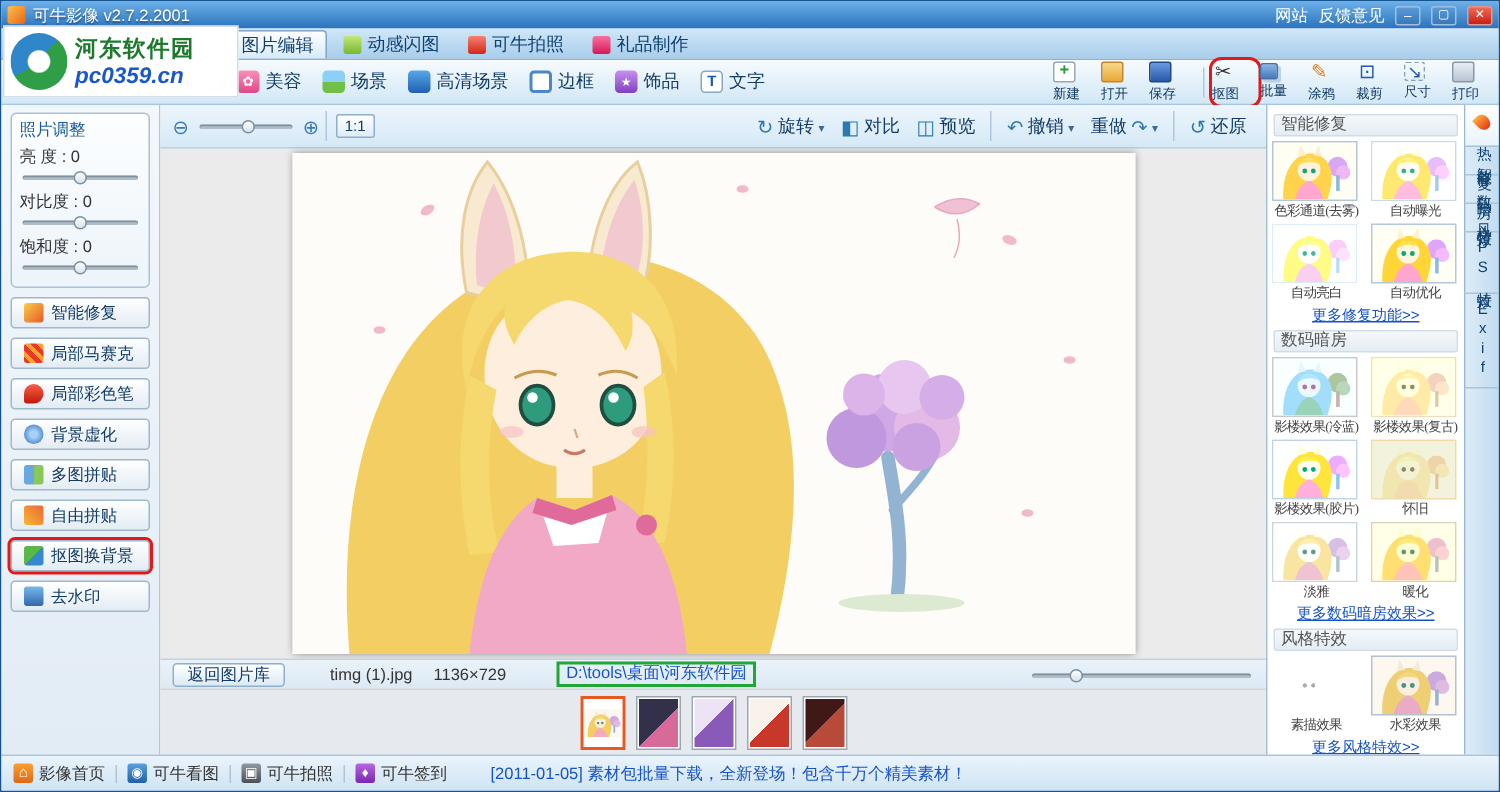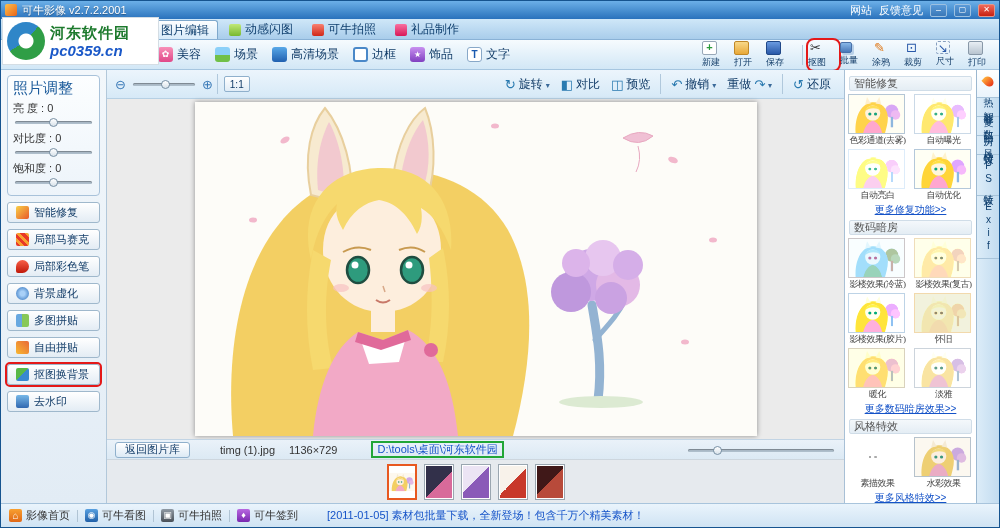--- a/index.html
+++ b/index.html
@@ -58,21 +58,21 @@
   .mi-print { background:linear-gradient(#e8eef4,#b8c4d0); border:1px solid #8898a8; }
   .anno-red { outline:2px solid #e41818; outline-offset:0; border-radius:6px; }
   .vsep { width:1px; height:20px; background:#b0c8dc; margin:0 4px; flex:0 0 1px; }
 
   
   .main { flex:1; display:flex; min-height:0; }
 
   
   .left-panel { width:106px; flex:0 0 106px; background:linear-gradient(#f2f7fb,#e2ecf5); border-right:1px solid #b2c8da; padding:5px 6px; display:flex; flex-direction:column; }
   .adjust-box { border:1px solid #a8c2da; border-radius:4px; background:linear-gradient(#fcfeff,#edf4fa); padding:3px 5px 7px; }
-  .adjust-title { font-size:15px; color:#1a5a9a; margin-bottom:1px; }
+  .adjust-title { font-size:11px; color:#1a5a9a; margin-bottom:1px; }
   .adj-label { font-size:11px; color:#333; margin-top:3px; }
   .hslider { position:relative; height:11px; margin-top:1px; }
   .hs-track { position:absolute; left:2px; right:2px; top:4px; height:3px; background:#aebecb; border-radius:2px; box-shadow:inset 0 1px 1px rgba(0,0,0,.3); }
   .hs-thumb { position:absolute; top:1px; width:9px; height:9px; border-radius:50%; background:linear-gradient(#fff,#d8e2ea); border:1px solid #7890a4; }
   .tool-btn { margin-top:6px; height:21px; display:flex; align-items:center; gap:5px; padding-left:8px; border:1px solid #9fb8cc; border-radius:3px; background:linear-gradient(#ffffff,#e3ecf4); font-size:11px; color:#123c68; cursor:pointer; white-space:nowrap; }
   .tli { width:13px; height:13px; border-radius:2px; flex:0 0 13px; }
   .tli-fix    { background:linear-gradient(135deg,#f8d048,#e85828); }
   .tli-mosaic { background:repeating-linear-gradient(45deg,#e83828 0 3px,#f8a030 3px 6px); }
   .tli-pen    { background:linear-gradient(#f86048,#c01808); border-radius:50% 50% 50% 2px; }
   .tli-blur   { background:radial-gradient(circle,#a8d0f8 25%,#3878c0 90%); border-radius:50%; }
@@ -529,30 +529,30 @@
             </svg>
           <div class="fx-label">影楼效果(胶片)</div>
         </div>
         <div class="fx-item">
           <svg class="fx-img f-old" viewBox="0 0 56 40">
               <use href="#girl-mini"></use>
             </svg>
           <div class="fx-label">怀旧</div>
         </div>
         <div class="fx-item">
+          <svg class="fx-img f-soft" viewBox="0 0 56 40">
+              <use href="#girl-mini"></use>
+            </svg>
+          <div class="fx-label">淡雅</div>
+        </div>
+        <div class="fx-item">
           <svg class="fx-img f-warm" viewBox="0 0 56 40">
               <use href="#girl-mini"></use>
             </svg>
           <div class="fx-label">暖化</div>
-        </div>
-        <div class="fx-item">
-          <svg class="fx-img f-soft" viewBox="0 0 56 40">
-              <use href="#girl-mini"></use>
-            </svg>
-          <div class="fx-label">淡雅</div>
         </div>
       </div>
       <div class="fx-more">更多数码暗房效果&gt;&gt;</div>
 
       <div class="fx-header">风格特效</div>
       <div class="fx-grid">
         <div class="fx-item">
           <svg class="fx-img f-sketch" viewBox="0 0 56 40">
               <use href="#girl-mini"></use>
             </svg>

